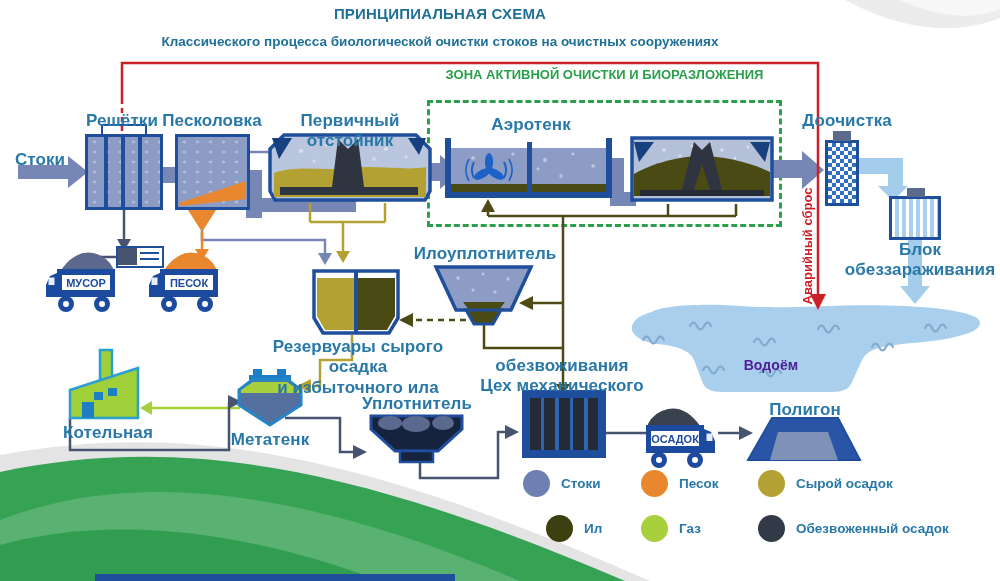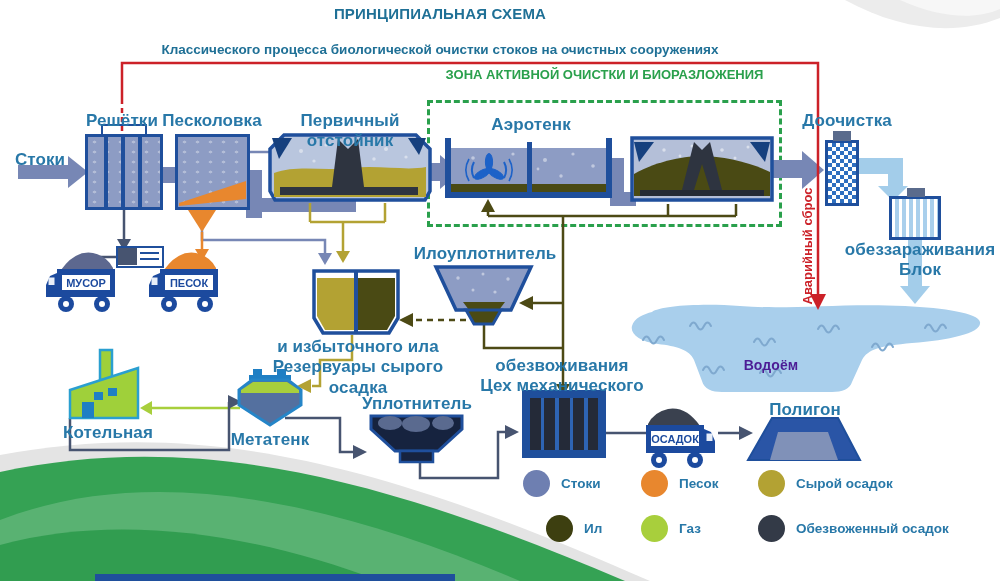--- a/index.html
+++ b/index.html
@@ -8,21 +8,21 @@
   .deco,.overlay{position:absolute;left:0;top:0;}
   .deco{z-index:0;}
   .zone{position:absolute;left:427px;top:100px;width:355px;height:127px;border:3px dashed #2aa04c;
         box-sizing:border-box;z-index:1;background:transparent;}
   .overlay{z-index:2;}
   .tank,.part{position:absolute;z-index:3;}
   .lbl{position:absolute;font-weight:bold;color:#2878a8;font-size:17px;line-height:1.2;
        text-align:center;z-index:4;letter-spacing:.1px;}
   .title-wrap{position:absolute;left:0;top:5px;width:880px;text-align:center;z-index:4;}
   .title-1{font-weight:bold;font-size:15px;color:#1f7096;letter-spacing:.2px;}
-  .title-2{font-weight:bold;font-size:13.5px;color:#1f7096;margin-top:20px;}
+  .title-2{font-weight:bold;font-size:13.5px;color:#1f7096;margin-top:12px;}
   .zone-lbl{position:absolute;left:427px;top:67px;width:355px;text-align:center;font-weight:bold;
             font-size:13px;color:#2aa04c;z-index:4;}
   .lbl-rot{position:absolute;left:733px;top:238px;width:150px;height:16px;transform:rotate(-90deg);
            color:#cc2128;font-weight:bold;font-size:13px;text-align:center;z-index:4;}
   .white{color:#4c1d95;}
   .speckle{background-image:radial-gradient(rgba(255,255,255,.33) 1.6px, rgba(0,0,0,0) 2.2px);
            background-size:13px 10px;}
   .box-border{box-sizing:border-box;border:3px solid #1f4f9c;}
   .grate-tank{left:85px;top:134px;width:78px;height:76px;background-color:#8d9cc4;}
   .grate-bar{position:absolute;top:0;width:4px;height:100%;background:#1f4f9c;}
@@ -363,27 +363,27 @@
   </div>
   <div class="zone-lbl">ЗОНА АКТИВНОЙ ОЧИСТКИ И БИОРАЗЛОЖЕНИЯ</div>
 
   <div class="lbl" style="left:8px;top:150px;width:64px">Стоки</div>
   <div class="lbl" style="left:78px;top:111px;width:88px">Решётки</div>
   <div class="lbl" style="left:160px;top:111px;width:104px">Песколовка</div>
   <div class="lbl" style="left:260px;top:111px;width:180px">Первичный отстойник</div>
   <div class="lbl" style="left:478px;top:115px;width:106px">Аэротенк</div>
   <div class="lbl" style="left:801px;top:111px;width:92px">Доочистка</div>
   <div class="lbl" style="left:840px;top:240px;width:160px">
+    <div>Блок</div>
     <div>обеззараживания</div>
-    <div>Блок</div>
   </div>
   <div class="lbl" style="left:413px;top:244px;width:144px">Илоуплотнитель</div>
   <div class="lbl" style="left:248px;top:337px;width:220px">
+    <div>Резервуары сырого осадка</div>
     <div>и избыточного ила</div>
-    <div>Резервуары сырого осадка</div>
   </div>
   <div class="lbl" style="left:58px;top:423px;width:100px">Котельная</div>
   <div class="lbl" style="left:214px;top:430px;width:112px">Метатенк</div>
   <div class="lbl" style="left:362px;top:394px;width:110px">Уплотнитель</div>
   <div class="lbl" style="left:478px;top:356px;width:168px">
     <div>обезвоживания</div>
     <div>Цех механического</div>
   </div>
   <div class="lbl" style="left:753px;top:400px;width:104px">Полигон</div>
   <div class="lbl white" style="left:728px;top:357px;width:86px;font-size:14px">Водоём</div>

